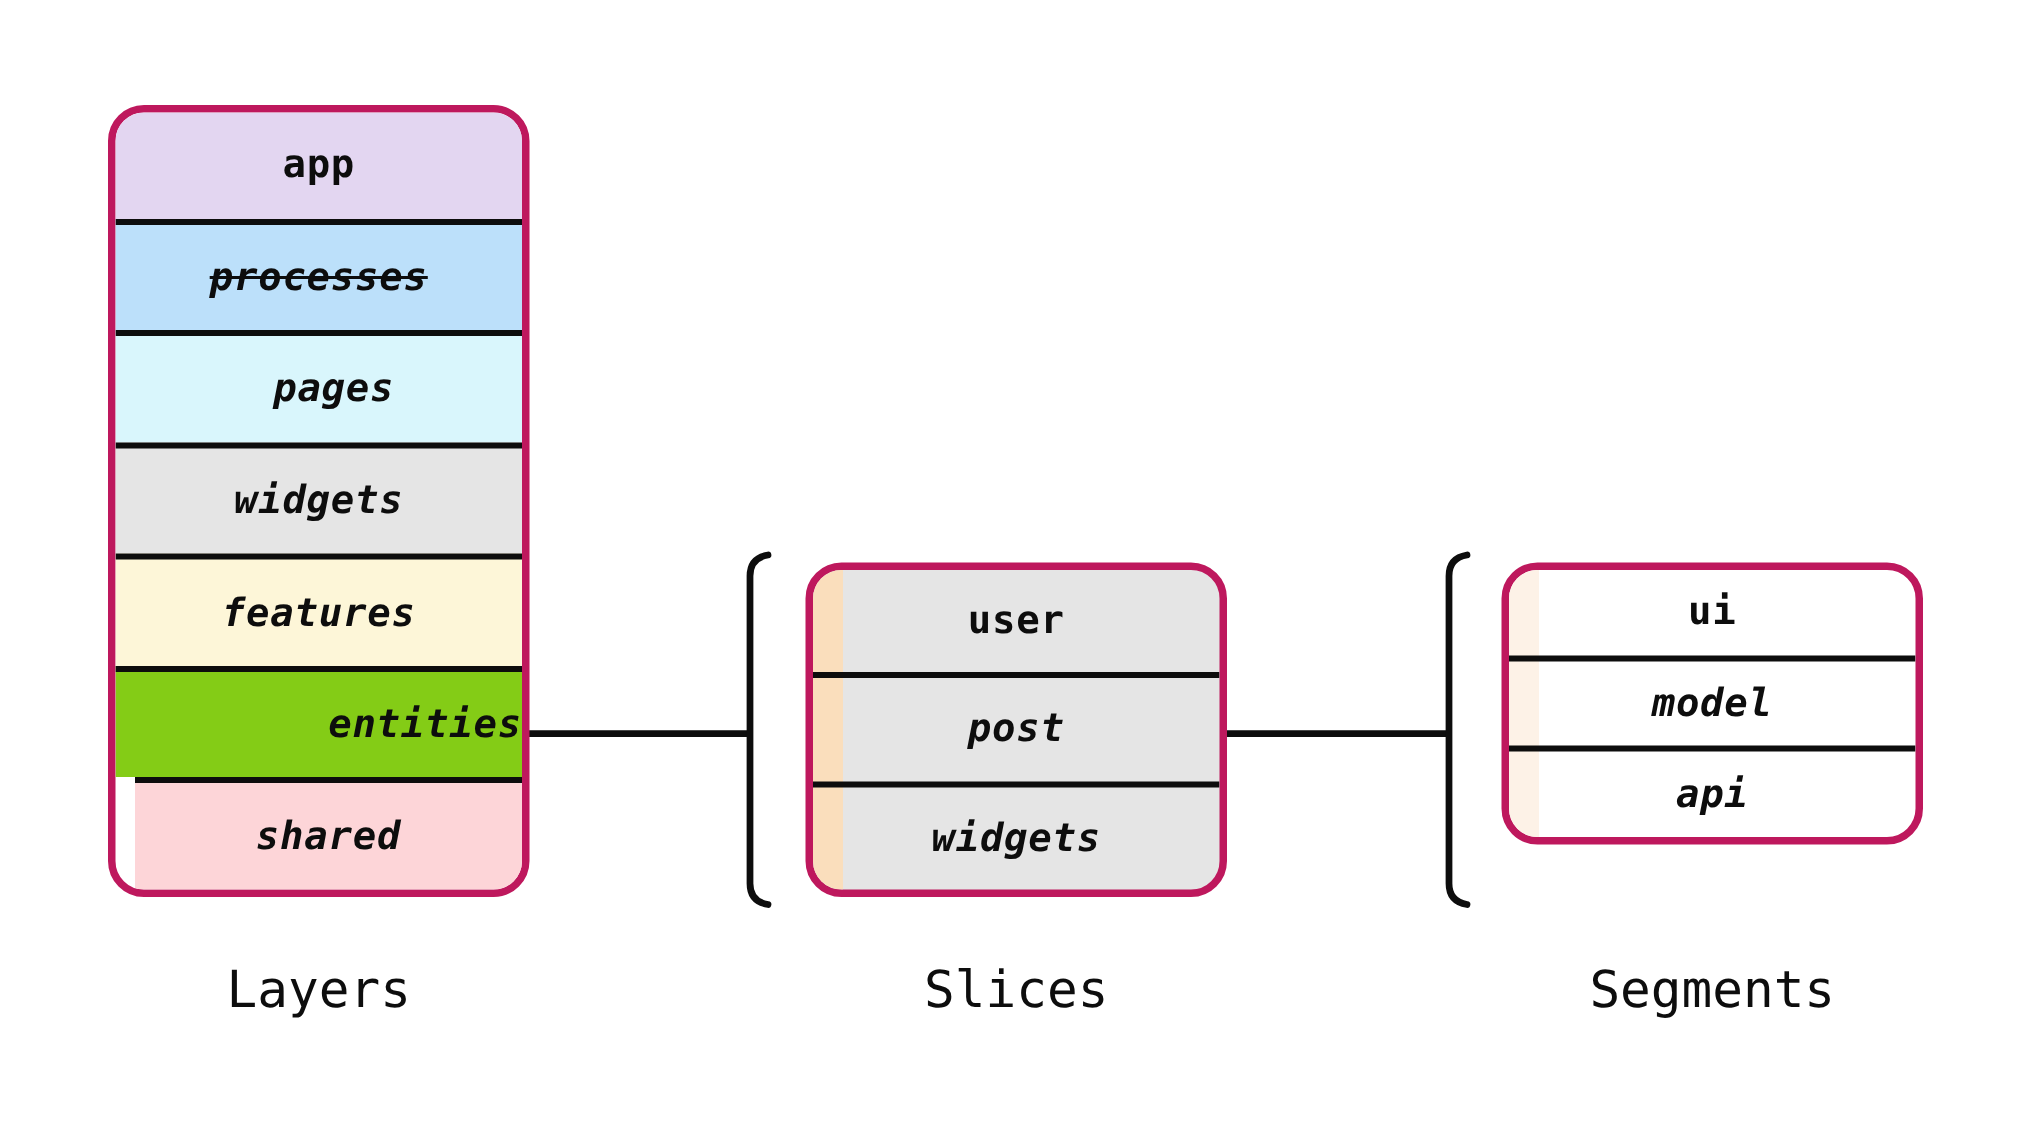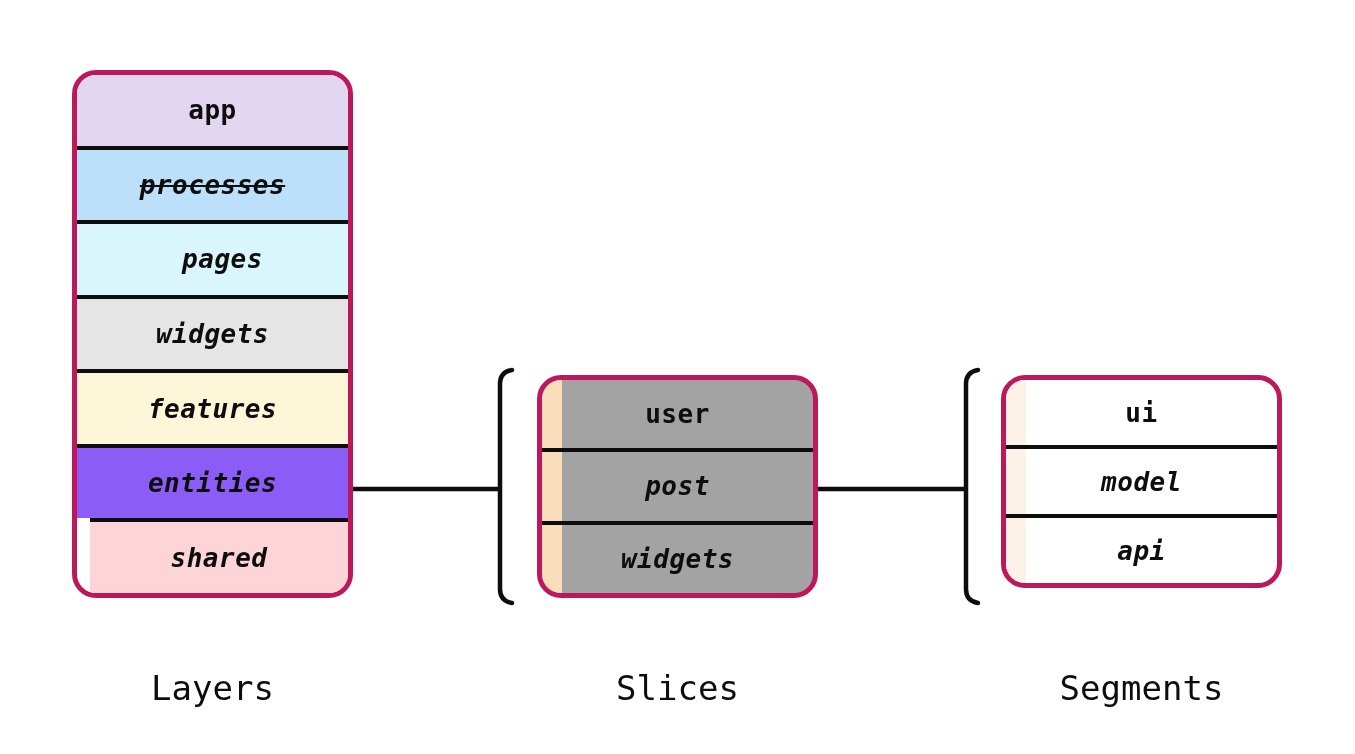--- a/index.html
+++ b/index.html
@@ -50,32 +50,31 @@
   }
   .strike { text-decoration: line-through; text-decoration-thickness: 2px; }
   .stripe {
     position: absolute;
     left: 0; top: 0; bottom: 0;
     width: 20px;
     z-index: 1;
   }
   #layers-box  { left: 72px;  top: 70px;  width: 281px; height: 528px; }
   #slices-box  { left: 537px; top: 375px; width: 281px; height: 223px; }
-  #segments-box{ left: 1001px;top: 375px; width: 281px; height: 213px; }
+  #segments-box{ left: 1001px;top: 375px; width: 281px; height: 188px; }
   .caption {
     position: absolute;
     top: 638px;
     height: 44px;
     line-height: 44px;
     text-align: center;
     font-size: 34px;
     font-weight: normal;
     color: #0d0d0d;
     z-index: 1;
-    margin-top: 28px;
   }
   #layers-caption   { left: 72px;   width: 281px; }
   #slices-caption   { left: 537px;  width: 281px; }
   #segments-caption { left: 1001px; width: 281px; }
 </style>
 </head>
 <body>
 
 <div class="canvas">
 
@@ -96,30 +95,30 @@
       </div>
       <div class="row" style="background: rgb(217, 246, 252); padding-left: 20px;">
         <span class="row-label">pages</span>
       </div>
       <div class="row" style="background: #e5e5e5;">
         <span class="row-label">widgets</span>
       </div>
       <div class="row" style="background: rgb(253, 246, 216);">
         <span class="row-label">features</span>
       </div>
-      <div class="row" style="background: #8b5cf6;">
+      <div class="row" style="background: #84cc16; justify-content: flex-end;">
         <span class="row-label">entities</span>
       </div>
       <div class="row" style="background: rgb(253, 213, 216); margin-left: 13px;">
         <span class="row-label">shared</span>
       </div>
     </div>
   </div>
 
-  <div class="group-box" id="slices-box" style="background: #a3a3a3; text-align: right;">
+  <div class="group-box" id="slices-box" style="background: #e5e5e5; text-align: right;">
     <div class="stripe" style="background: rgb(250, 222, 188);"></div>
     <div class="rows">
       <div class="row">
         <span class="row-label">user</span>
       </div>
       <div class="row">
         <span class="row-label">post</span>
       </div>
       <div class="row">
         <span class="row-label">widgets</span>

